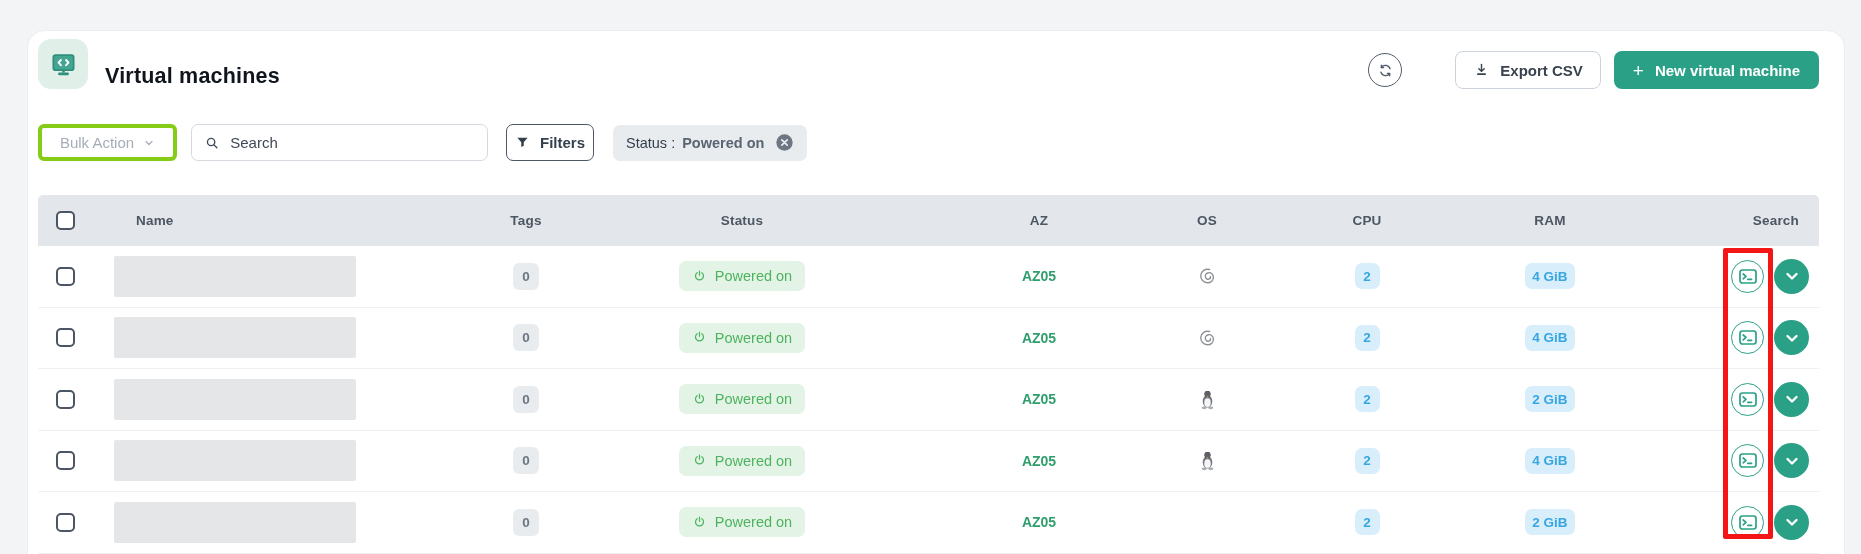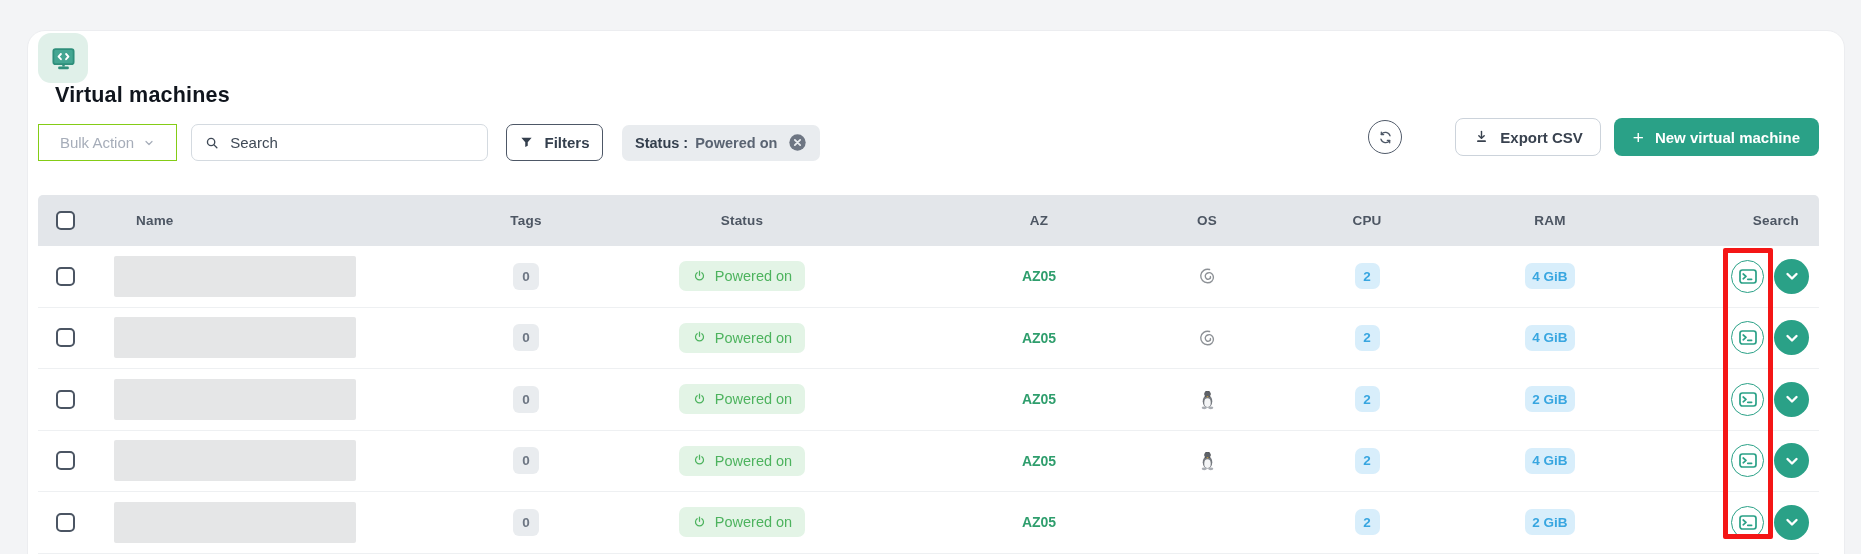--- a/index.html
+++ b/index.html
@@ -12,21 +12,21 @@
   }
   .card {
     position:absolute; left:27px; top:30px;
     width:1818px; height:560px;
     background:#ffffff;
     border:1px solid #ecedf0;
     border-radius:18px;
     padding:2px 10px 0 10px;
   }
   
-  .page-head { display:flex; align-items:flex-start; height:56px;flex-direction:column; }
+  .page-head { display:flex; align-items:flex-end; height:56px; }
   .title-icon {
     width:50px; height:50px; border-radius:13px;
     background:#e0f0e9; display:flex; align-items:center; justify-content:center;
     flex:0 0 auto;
   }
   .page-title { font-size:21.5px; font-weight:800; color:#10151d; margin-left:17px; letter-spacing:.2px; }
   .head-actions { margin-left:auto; margin-top:10px; display:flex; align-items:center; gap:13px; margin-right:15px; }
   .icon-btn-round {
     width:34px; height:34px; border-radius:50%;
     background:#fff; border:1.5px solid #525c6b;
@@ -35,43 +35,43 @@
   .btn {
     height:38px; border-radius:8px; display:inline-flex; align-items:center;
     font-size:15px; font-weight:600; cursor:pointer; border:1px solid transparent;
   }
   .btn-outline { background:#fff; border-color:#ccd3db; color:#39424f; padding:0 17px; gap:10px;margin-left:40px; }
   .btn-primary { background:#2aa187; color:#fff; padding:0 19px; gap:11px; border:none; }
   .btn-primary .plus { font-size:19px; font-weight:400; line-height:1; }
   
   .toolbar { display:flex; align-items:center; margin-top:35px; height:37px; }
   .bulk-btn {
-    width:139px; height:37px; border:1px solid #84cc16; border-radius:0;
+    width:139px; height:37px; border:4px solid #84cc16; border-radius:6px;
     background:#fff; color:#a6adb9; font-size:15px;
     display:flex; align-items:center; justify-content:center; gap:9px; cursor:pointer;
   }
   .search-box {
     margin-left:14px; width:297px; height:37px; border:1px solid #d4dae0; border-radius:7px;
     background:#fff; display:flex; align-items:center; padding:0 12px; gap:10px;
   }
   .search-box input {
     border:none; outline:none; width:100%; font-size:15px;
     font-family:"Liberation Sans", sans-serif; color:#28303b; background:transparent;
   }
   .search-box input::placeholder { color:#3f4956; opacity:1; }
   .filters-btn {
-    margin-left:18px; width:97px; height:37px; border:1.5px solid #49536100; border:1.5px solid #4d5766;
+    margin-left:18px; width:88px; height:37px; border:1.5px solid #49536100; border:1.5px solid #4d5766;
     border-radius:7px; background:#fff; color:#343f4d; font-size:15px; font-weight:600;
     display:flex; align-items:center; justify-content:center; gap:10px; cursor:pointer;
   }
   .filter-chip {
     margin-left:19px; height:36px; background:#e9ecef; border-radius:7px;
     display:flex; align-items:center; padding:0 13px; gap:7px; font-size:14.5px;
   }
-  .chip-label { color:#343f4d; font-weight:700; }
+  .chip-label { color:#343f4d; font-weight:400; }
   .chip-value { color:#5a6472; font-weight:600; }
   .chip-x { margin-left:4px; cursor:pointer; display:flex; }
   
   .vm-table { margin-top:34px; width:1781px; }
   .trow {
     display:grid;
     grid-template-columns:74px 328px 172px 260px 260px 150px 160px 200px 1fr;
     align-items:center;
   }
   .thead {

